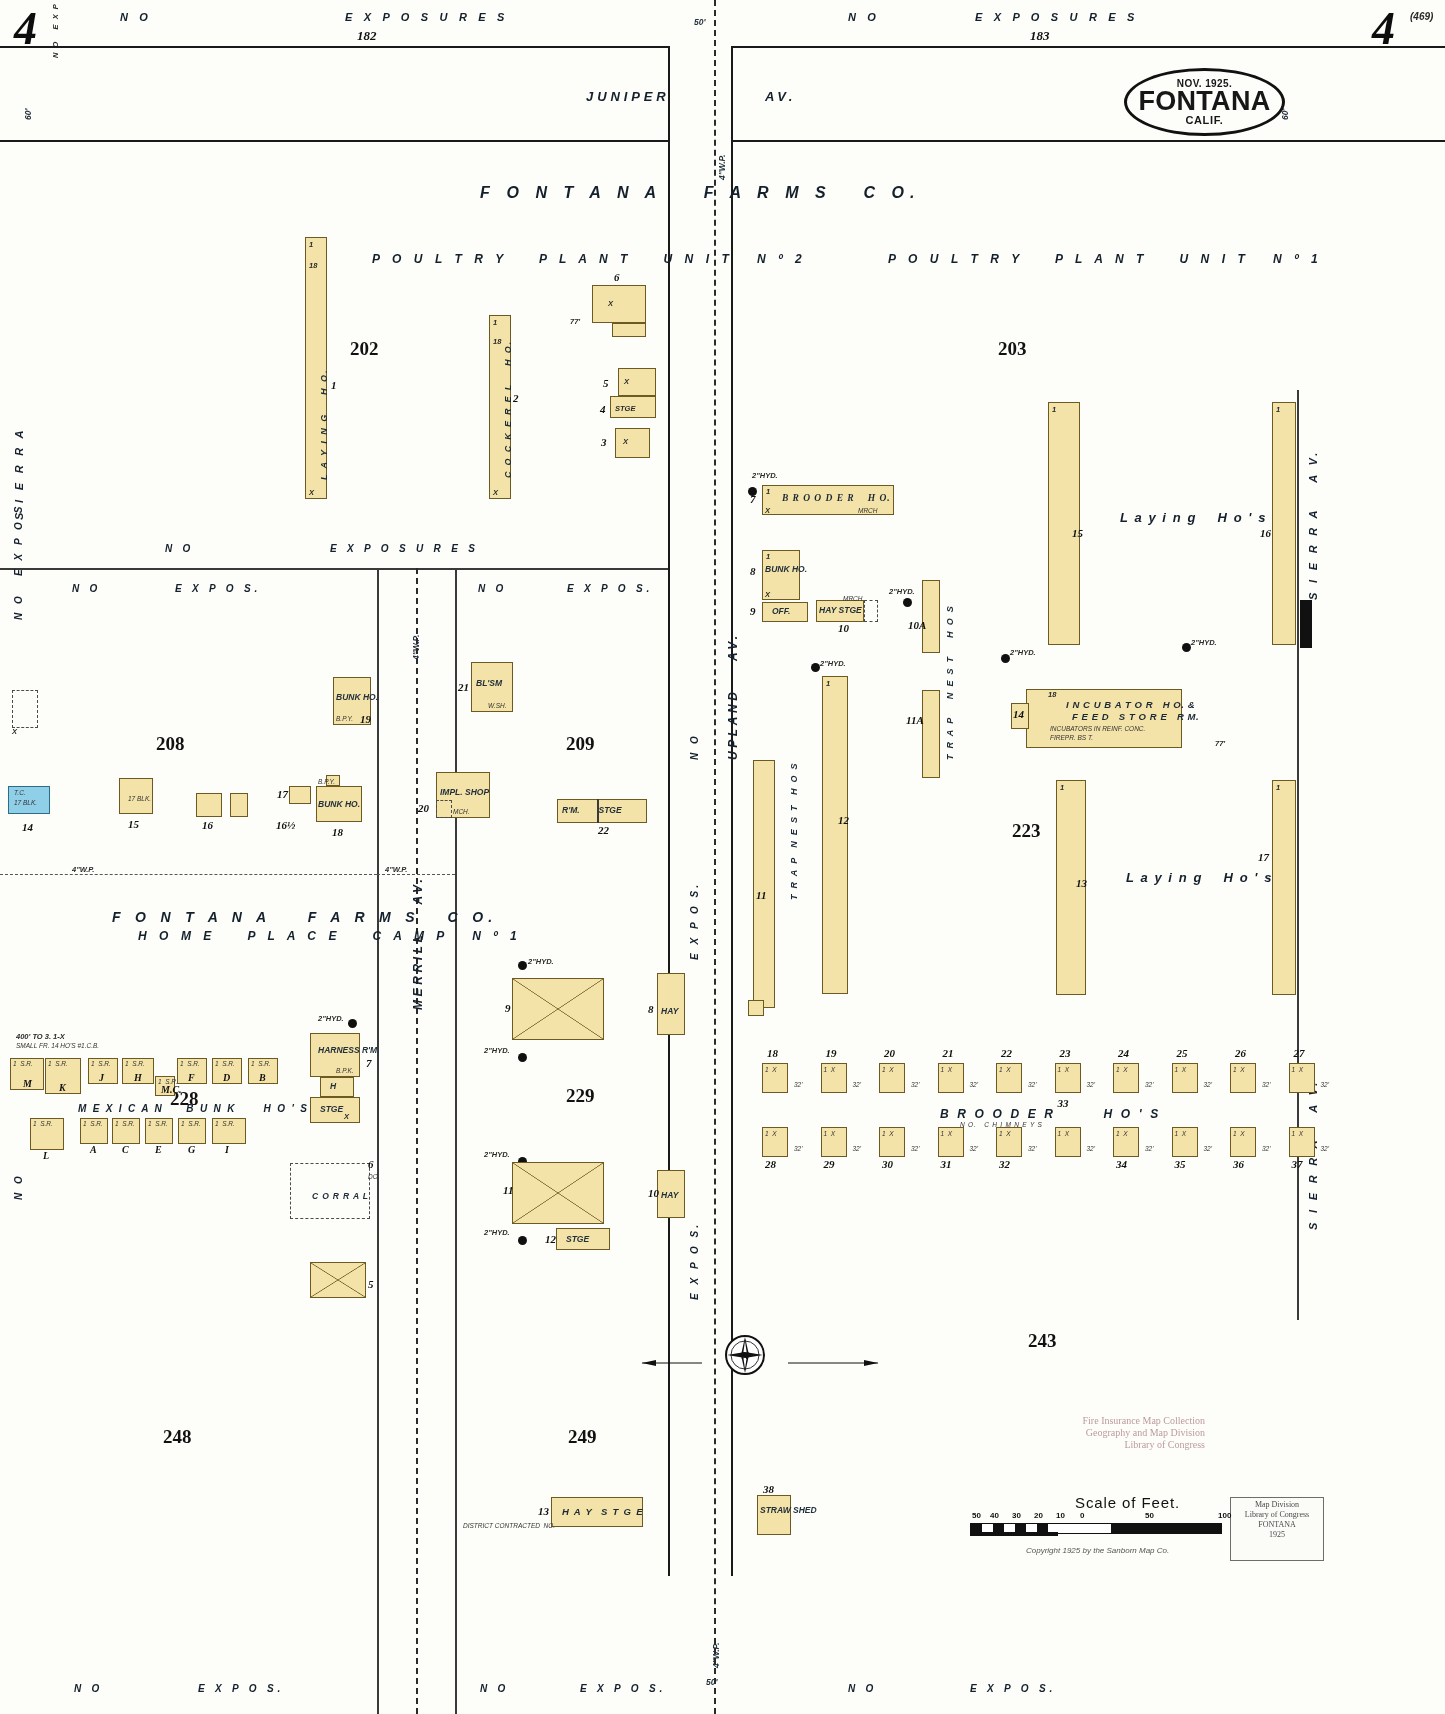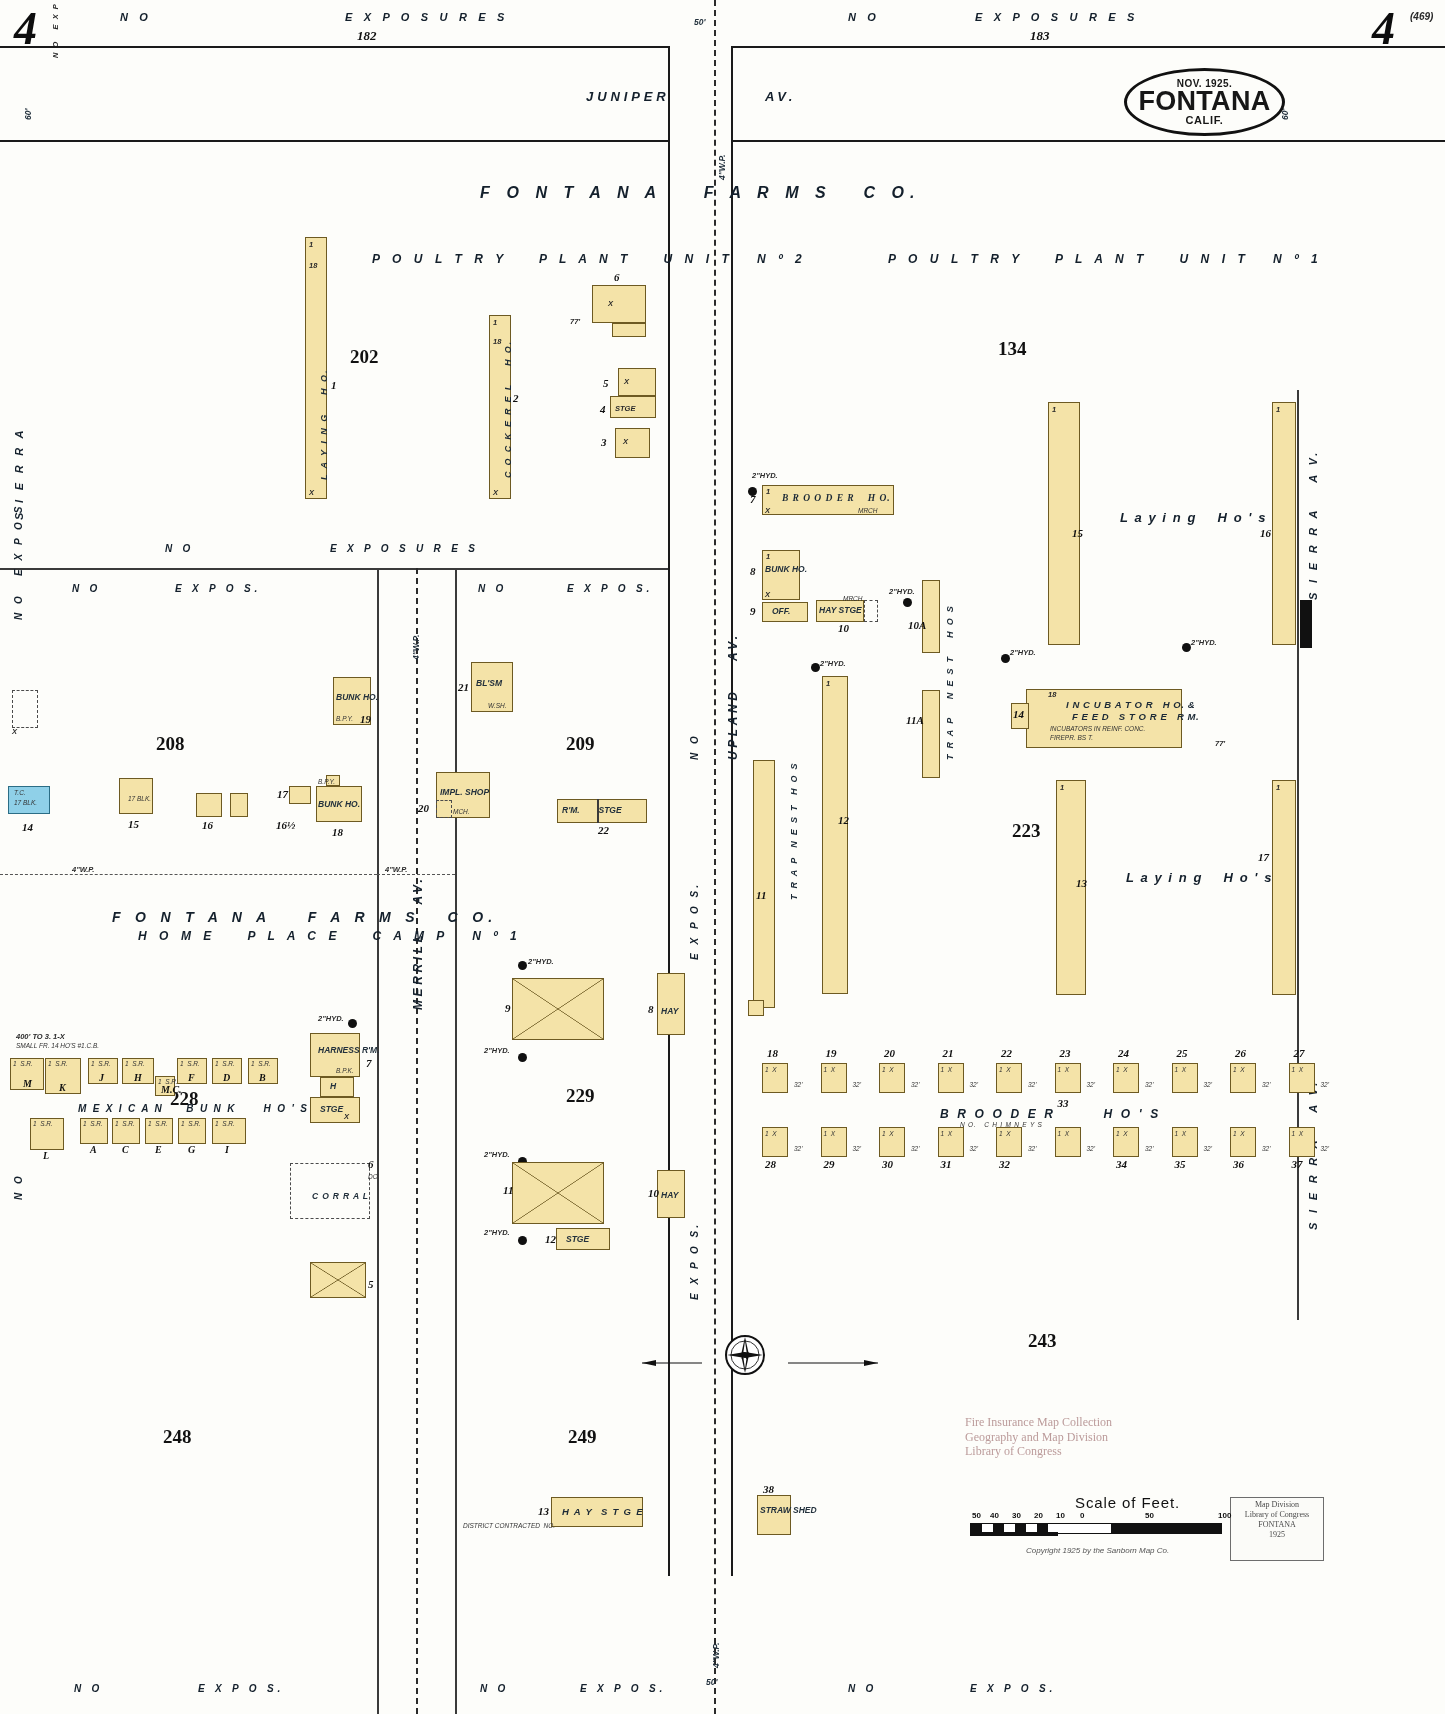--- a/index.html
+++ b/index.html
@@ -68,21 +68,21 @@
 
   
   .scalewrap{position:absolute;}
   .scale-title{font-size:15px;letter-spacing:.06em;color:#111;}
   .scalebar{position:absolute;height:9px;border:1px solid #111;background:#fff;}
   .seg{position:absolute;top:0;height:100%;background:#111;}
   .sct{position:absolute;font-size:8px;color:#111;font-weight:600;}
 
   
   .stamp{position:absolute;color:#b08a8a;font-family:"Liberation Serif",serif;
-         font-size:12px;line-height:1.22;text-align:left;opacity:.85;}
+         font-size:10px;line-height:1.22;text-align:right;opacity:.85;}
   .stampbox{position:absolute;border:1.5px solid #6d6d6d;color:#4a4a4a;
             font-family:"Liberation Serif",serif;font-size:8px;text-align:center;
             padding:2px;line-height:1.25;background:#fbfbf8;}
   .copyright{position:absolute;font-size:8px;font-style:italic;color:#555;}
 </style>
 </head>
 <body>
 
 <div class="map">
 
@@ -148,22 +148,22 @@
   <div class="cartouche" style="left:1124px;top:68px;">
     <div class="cart-top">NOV. 1925.</div>
     <div class="cart-mid">FONTANA</div>
     <div class="cart-bot">CALIF.</div>
   </div>
 
   <div class="txt spaced" style="left:480px;top:185px;font-size:16px;">F O N T A N A    F A R M S   C O.</div>
   <div class="txt spaced" style="left:372px;top:253px;font-size:12px;">P O U L T R Y    P L A N T    U N I T   N º 2</div>
   <div class="txt spaced" style="left:888px;top:253px;font-size:12px;">P O U L T R Y    P L A N T    U N I T   N º 1</div>
 
-  <div class="blocknum" style="left:350px;top:346px;text-align:right;">202</div>
-  <div class="blocknum" style="left:998px;top:338px;">134</div>
+  <div class="blocknum" style="left:350px;top:338px;text-align:right;">202</div>
+  <div class="blocknum" style="left:998px;top:338px;">203</div>
 
   <div class="bldg" style="left:305px;top:237px;width:22px;height:262px;"></div>
   <div class="txt tiny7" style="left:309px;top:241px;">1</div>
   <div class="txt tiny7" style="left:309px;top:262px;">18</div>
   <div class="txt tiny9 rot-side" style="left:320px;top:480px;font-size:9px;letter-spacing:.22em;">L A Y I N G    H O.</div>
   <div class="txt num-i" style="left:331px;top:380px;">1</div>
   <div class="txt tiny7" style="left:309px;top:489px;">X</div>
 
   <div class="bldg" style="left:489px;top:315px;width:22px;height:184px;"></div>
   <div class="txt tiny7" style="left:493px;top:319px;">1</div>

